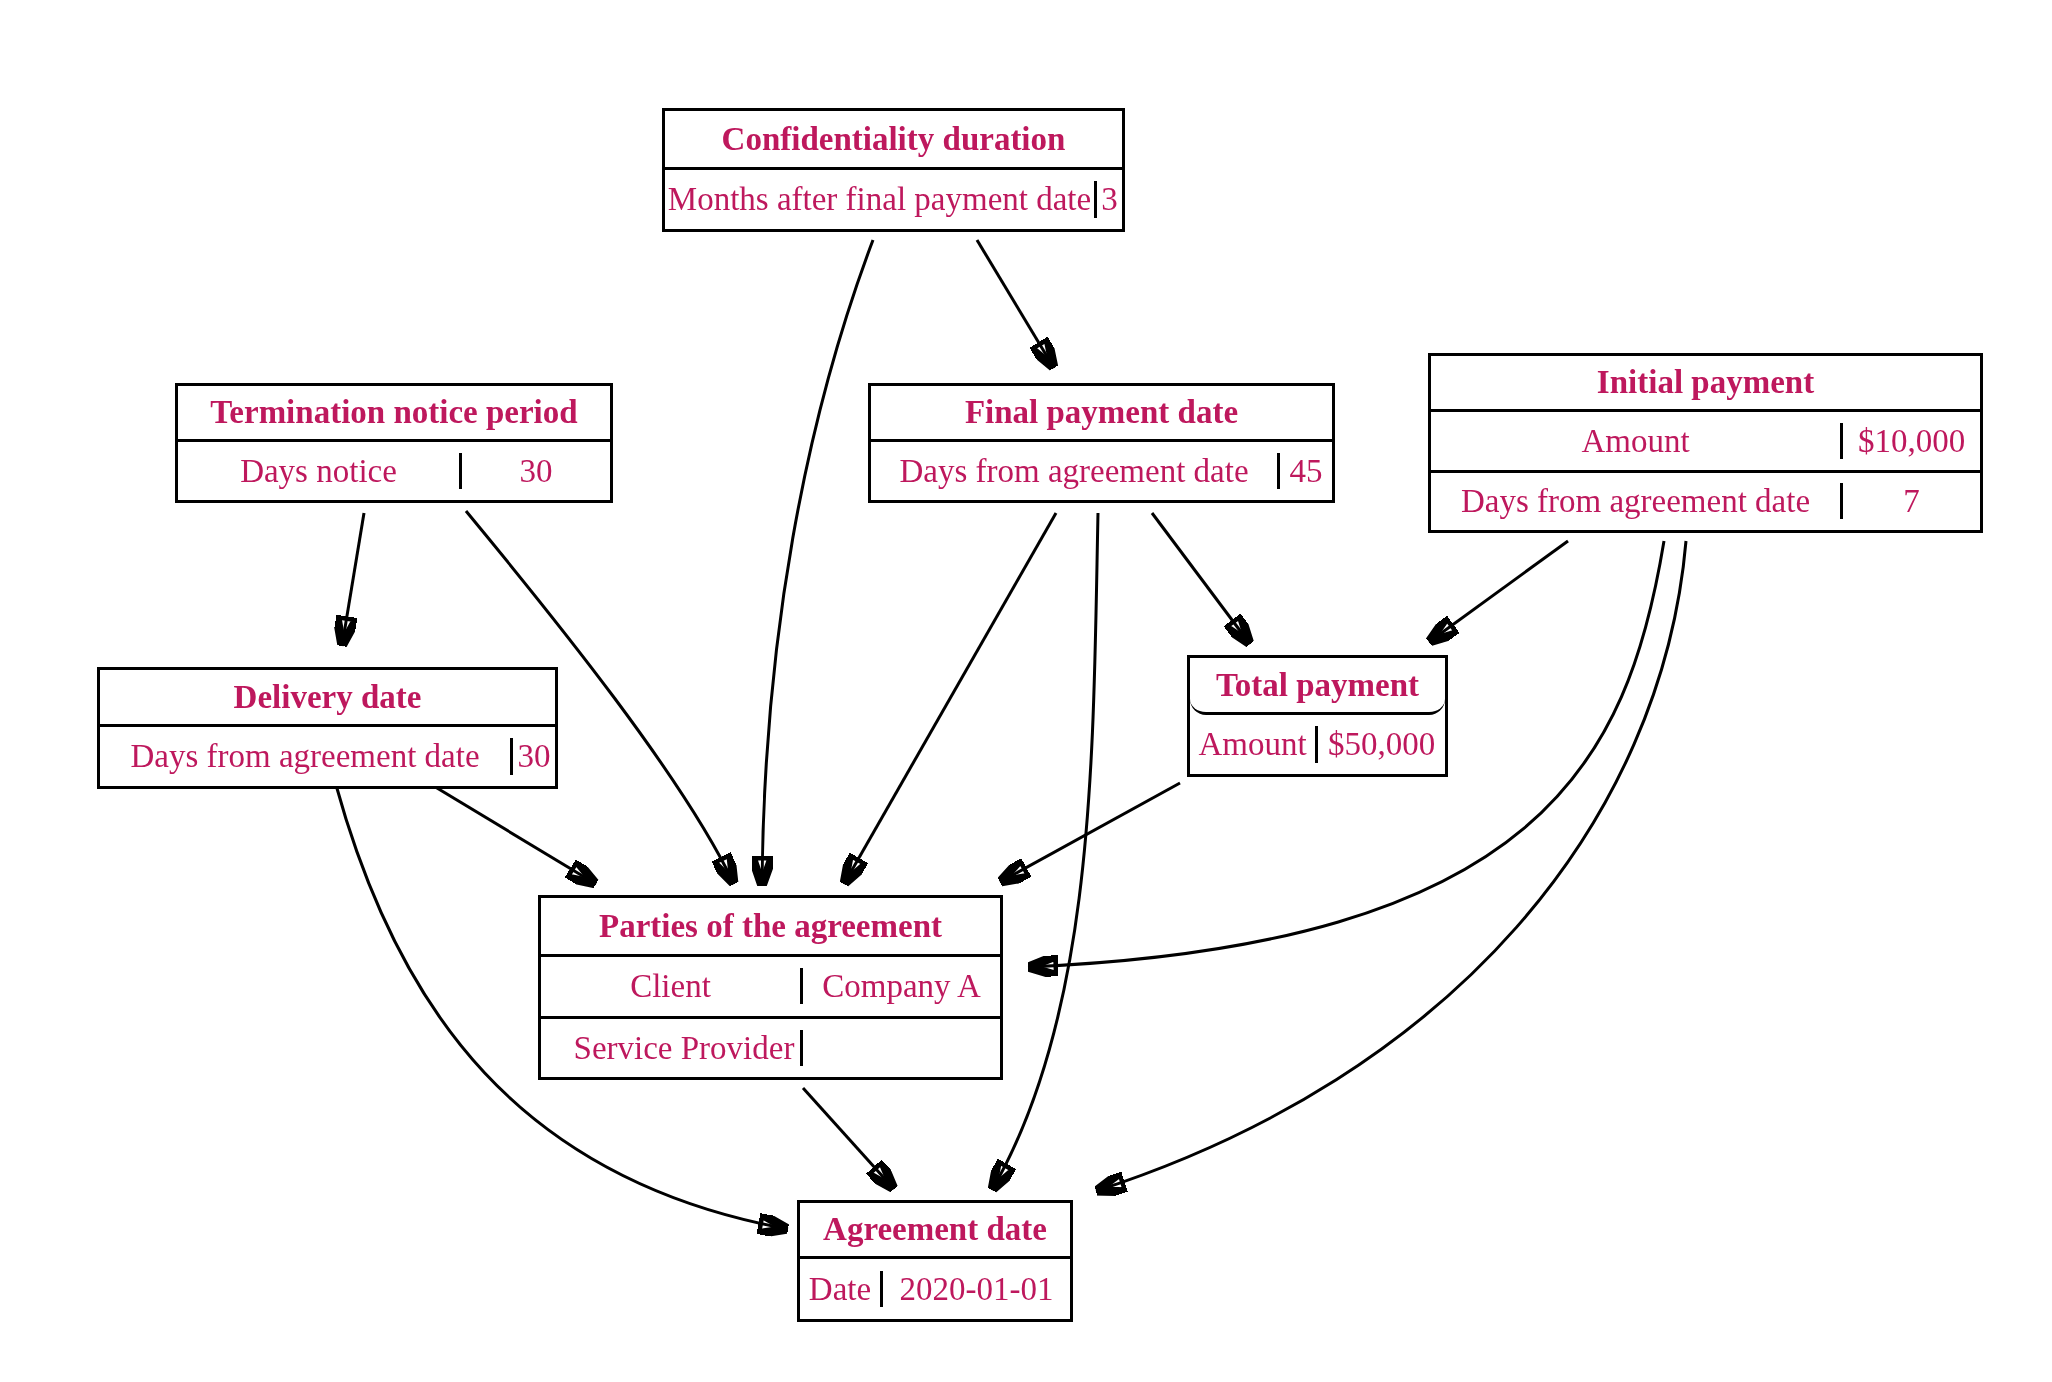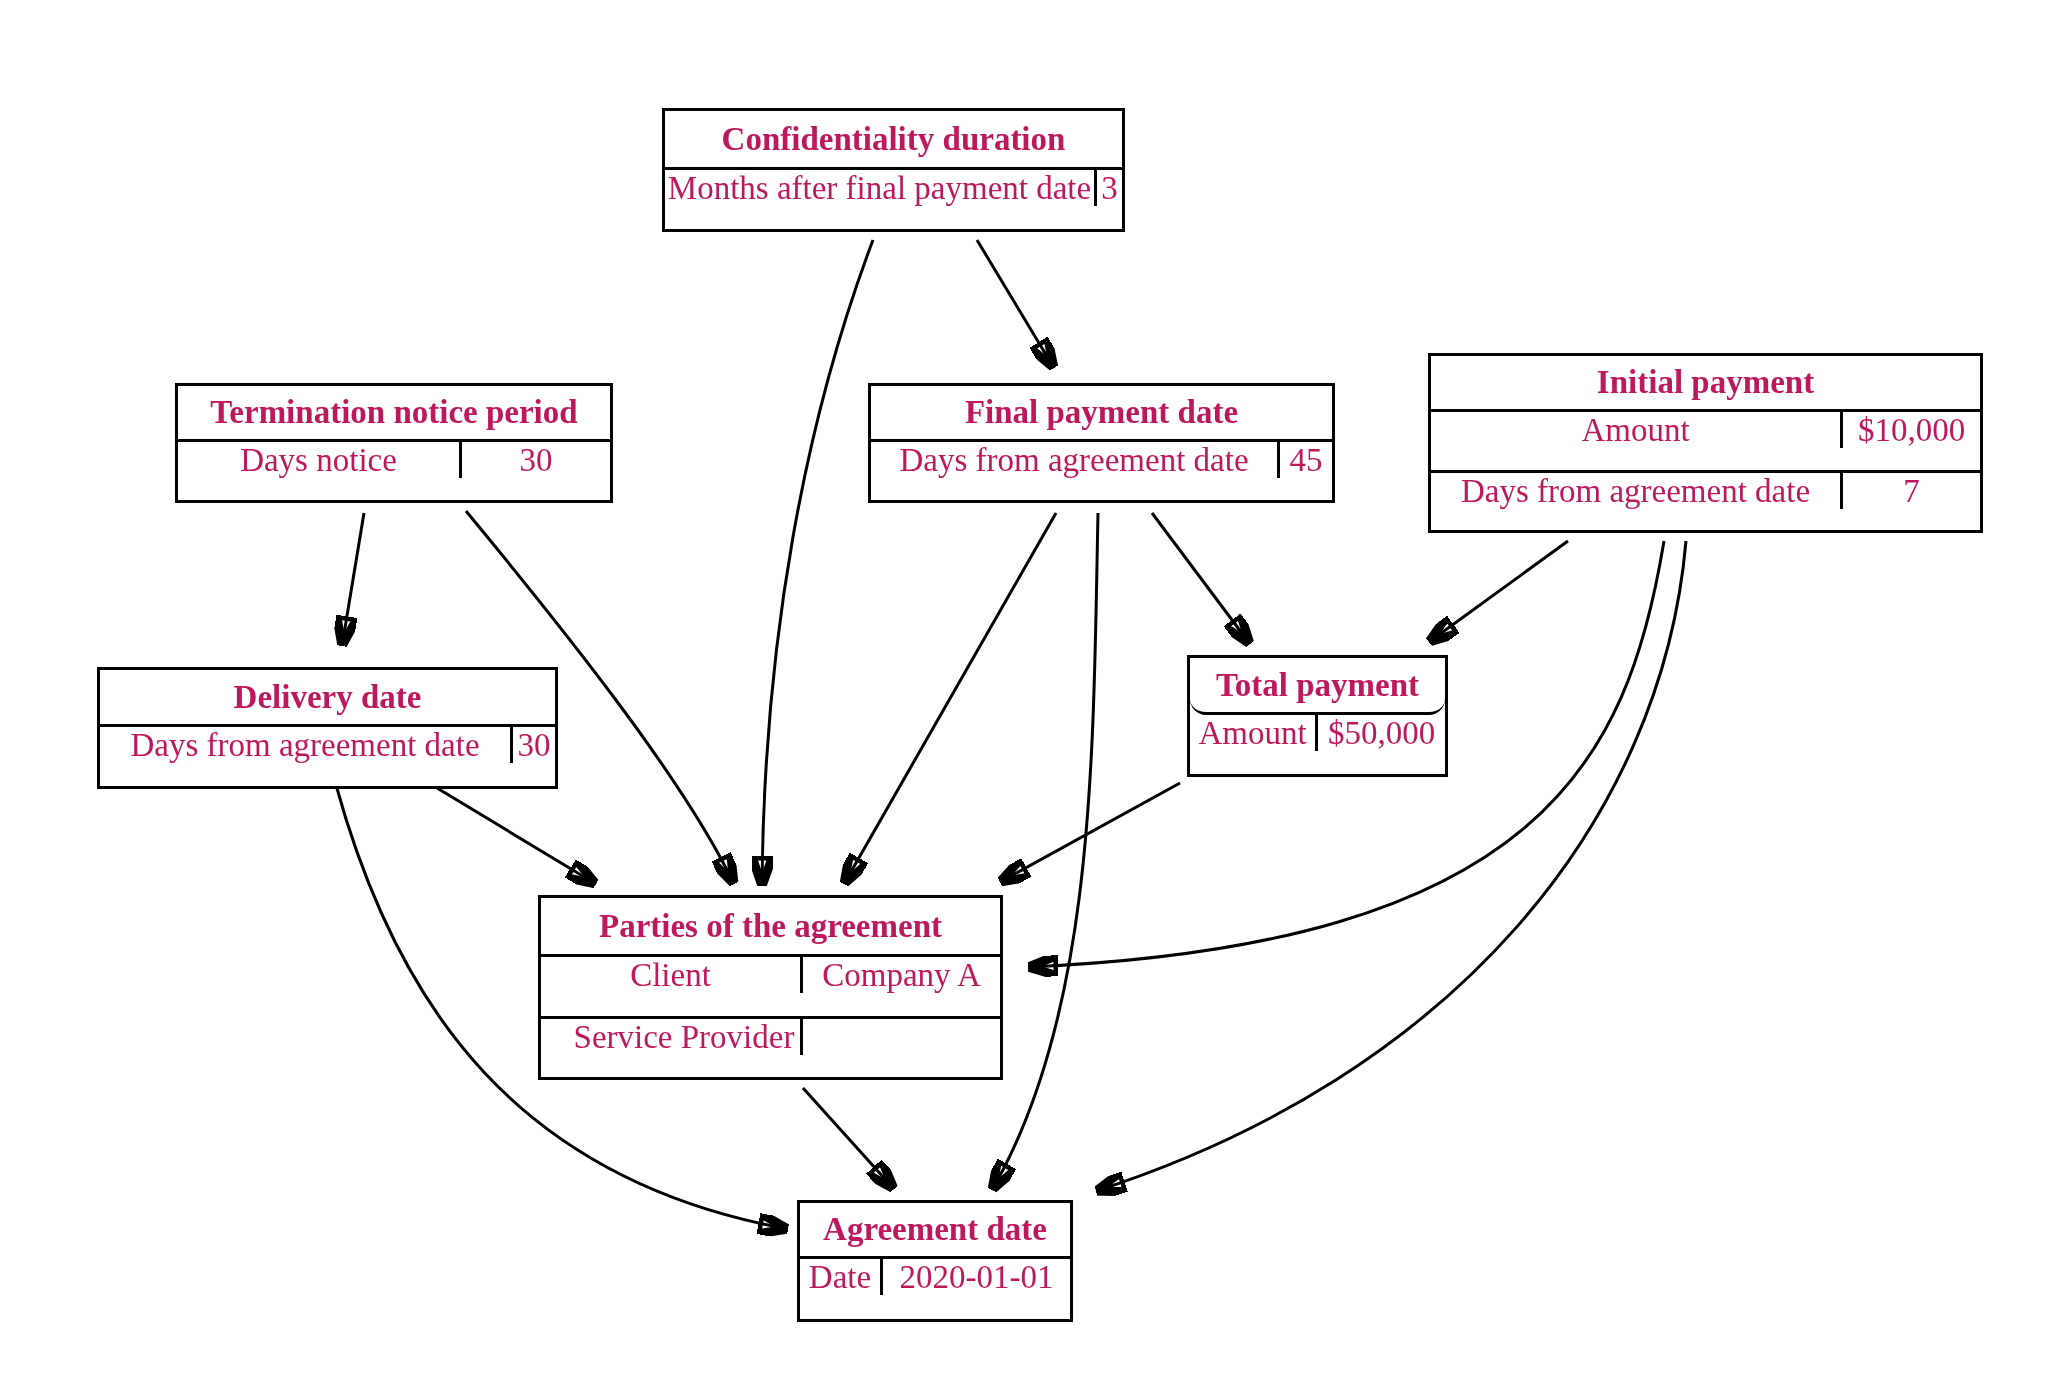--- a/index.html
+++ b/index.html
@@ -36,21 +36,21 @@
     font-weight: bold;
     text-align: center;
     display: flex;
     align-items: center;
     justify-content: center;
     flex: none;
   }
   .node-row {
     display: flex;
     flex: 1;
-    align-items: flex-start;
+    align-items: center;
   }
   .node-row + .node-row { border-top: 3px solid #000000; }
   .cell {
     display: flex;
     align-items: center;
     justify-content: center;
     text-align: center;
     padding: 0 2px;
     white-space: nowrap;
     overflow: hidden;

